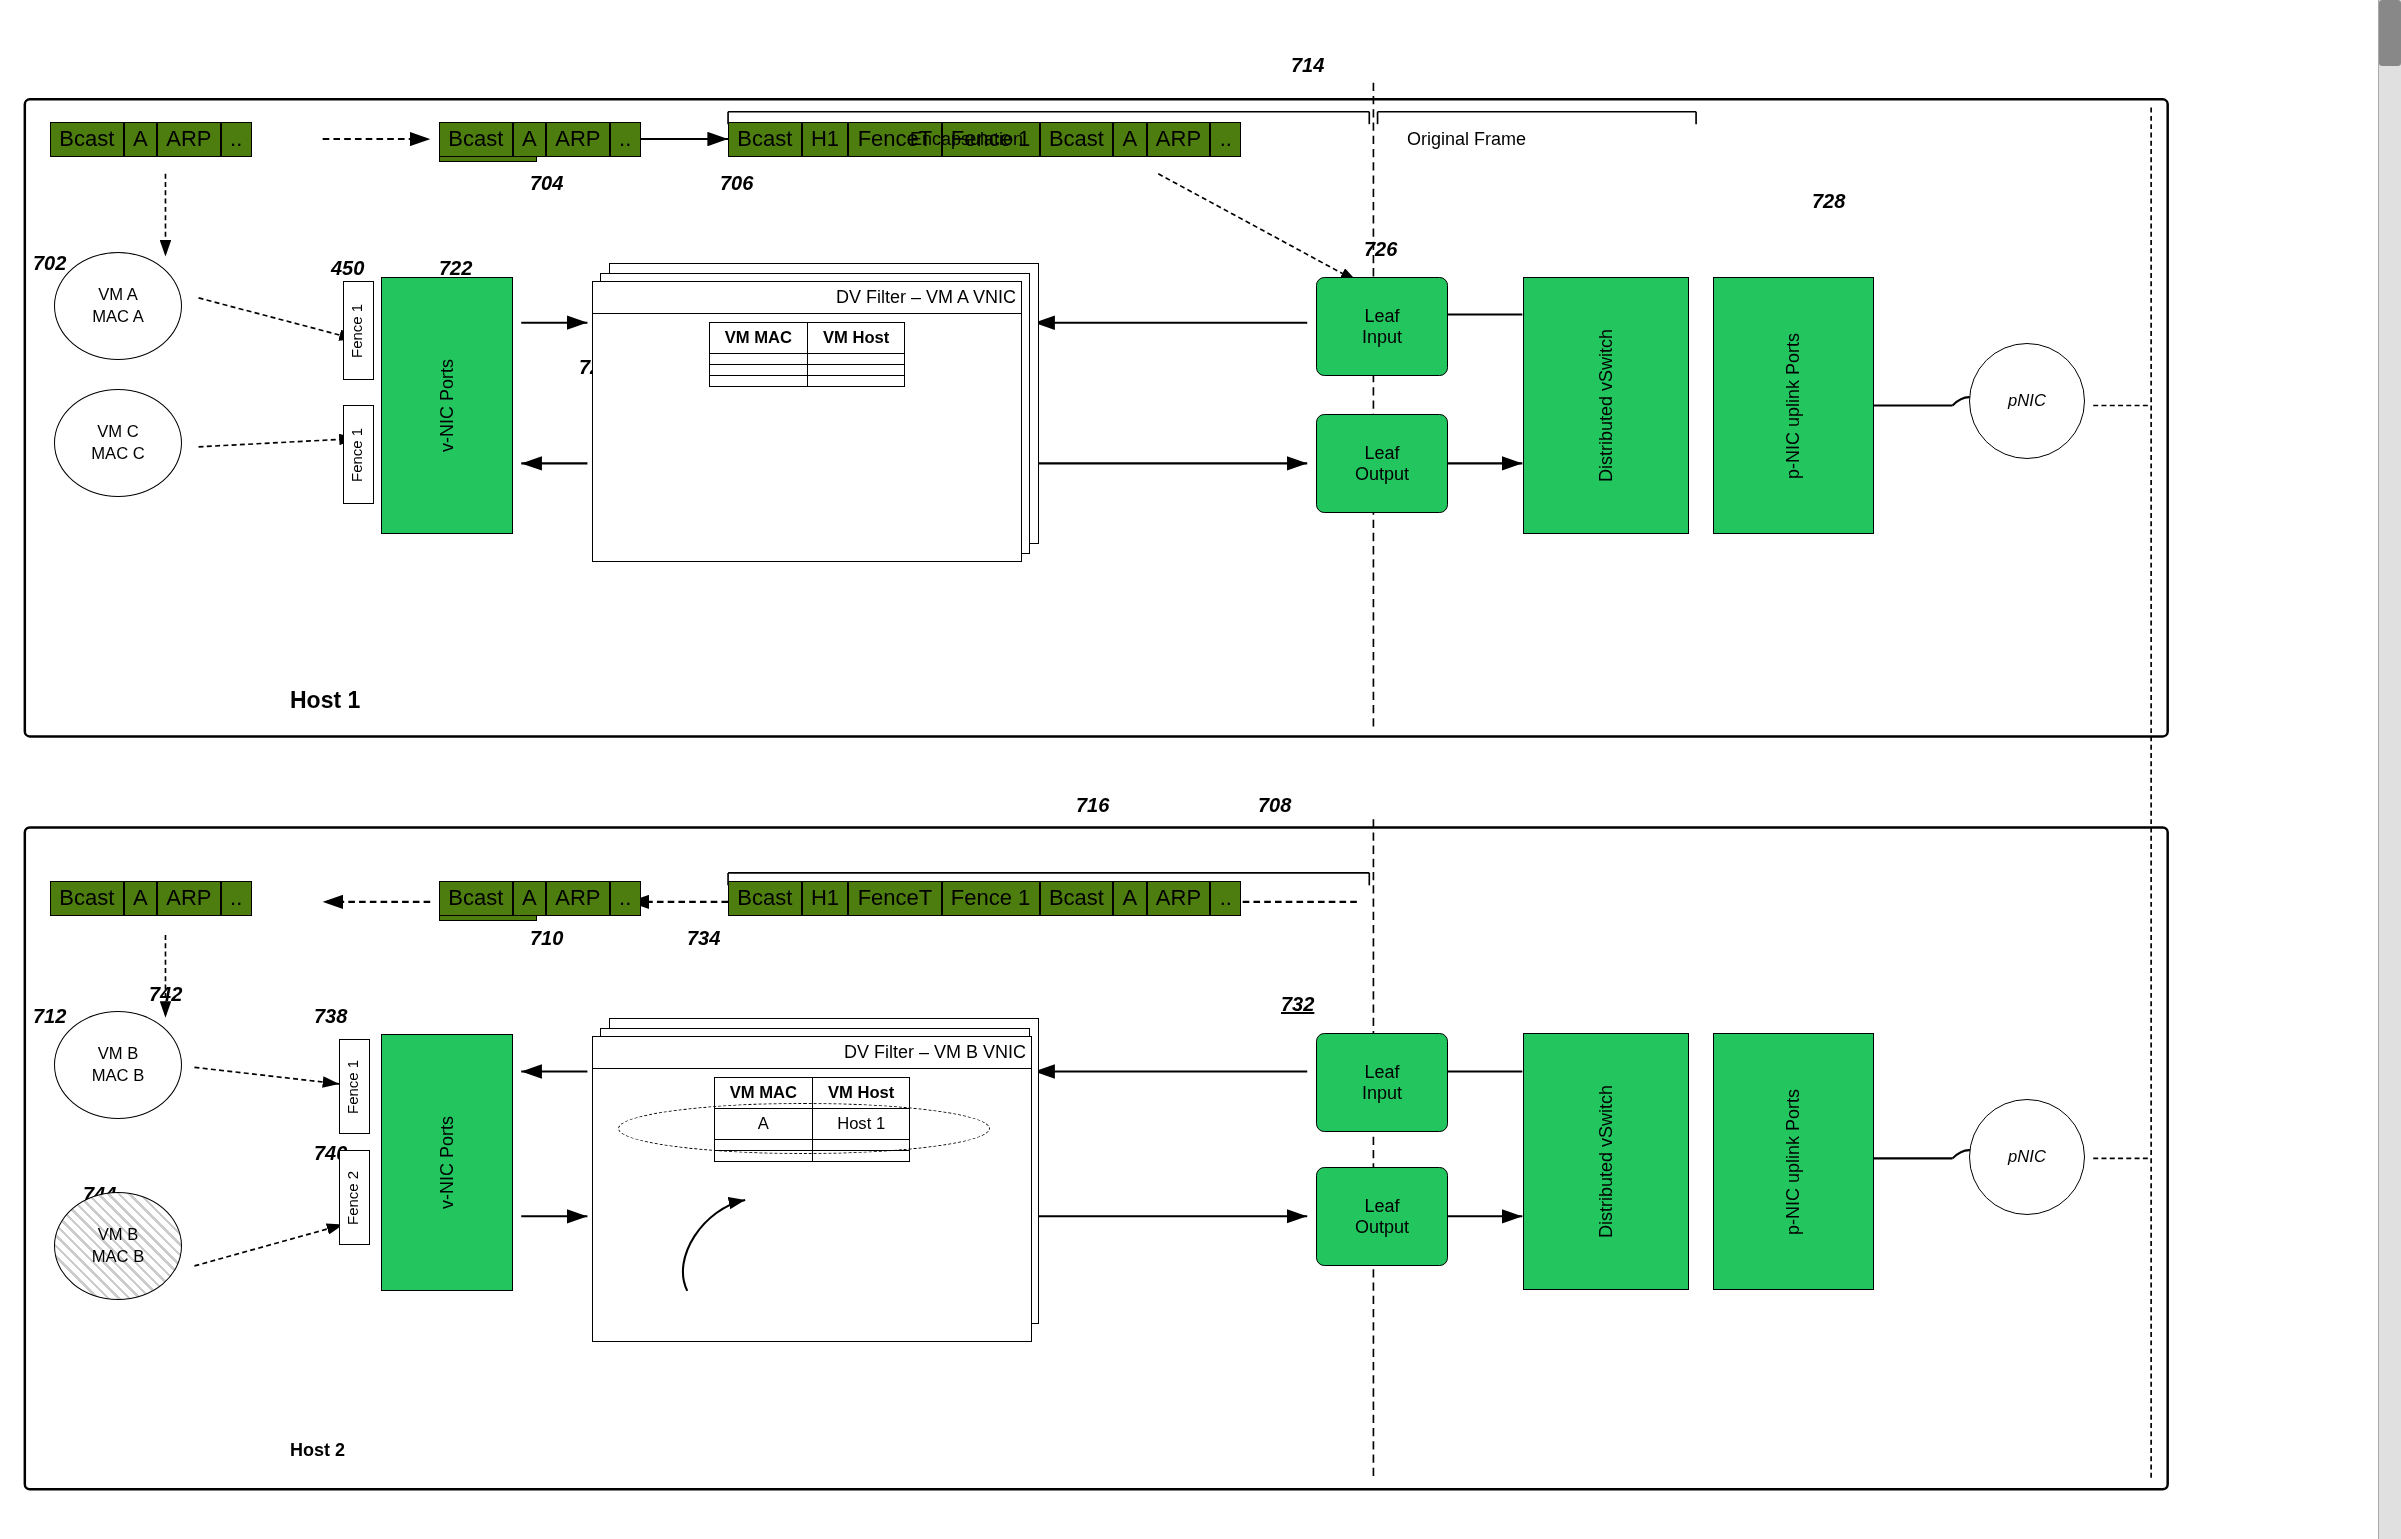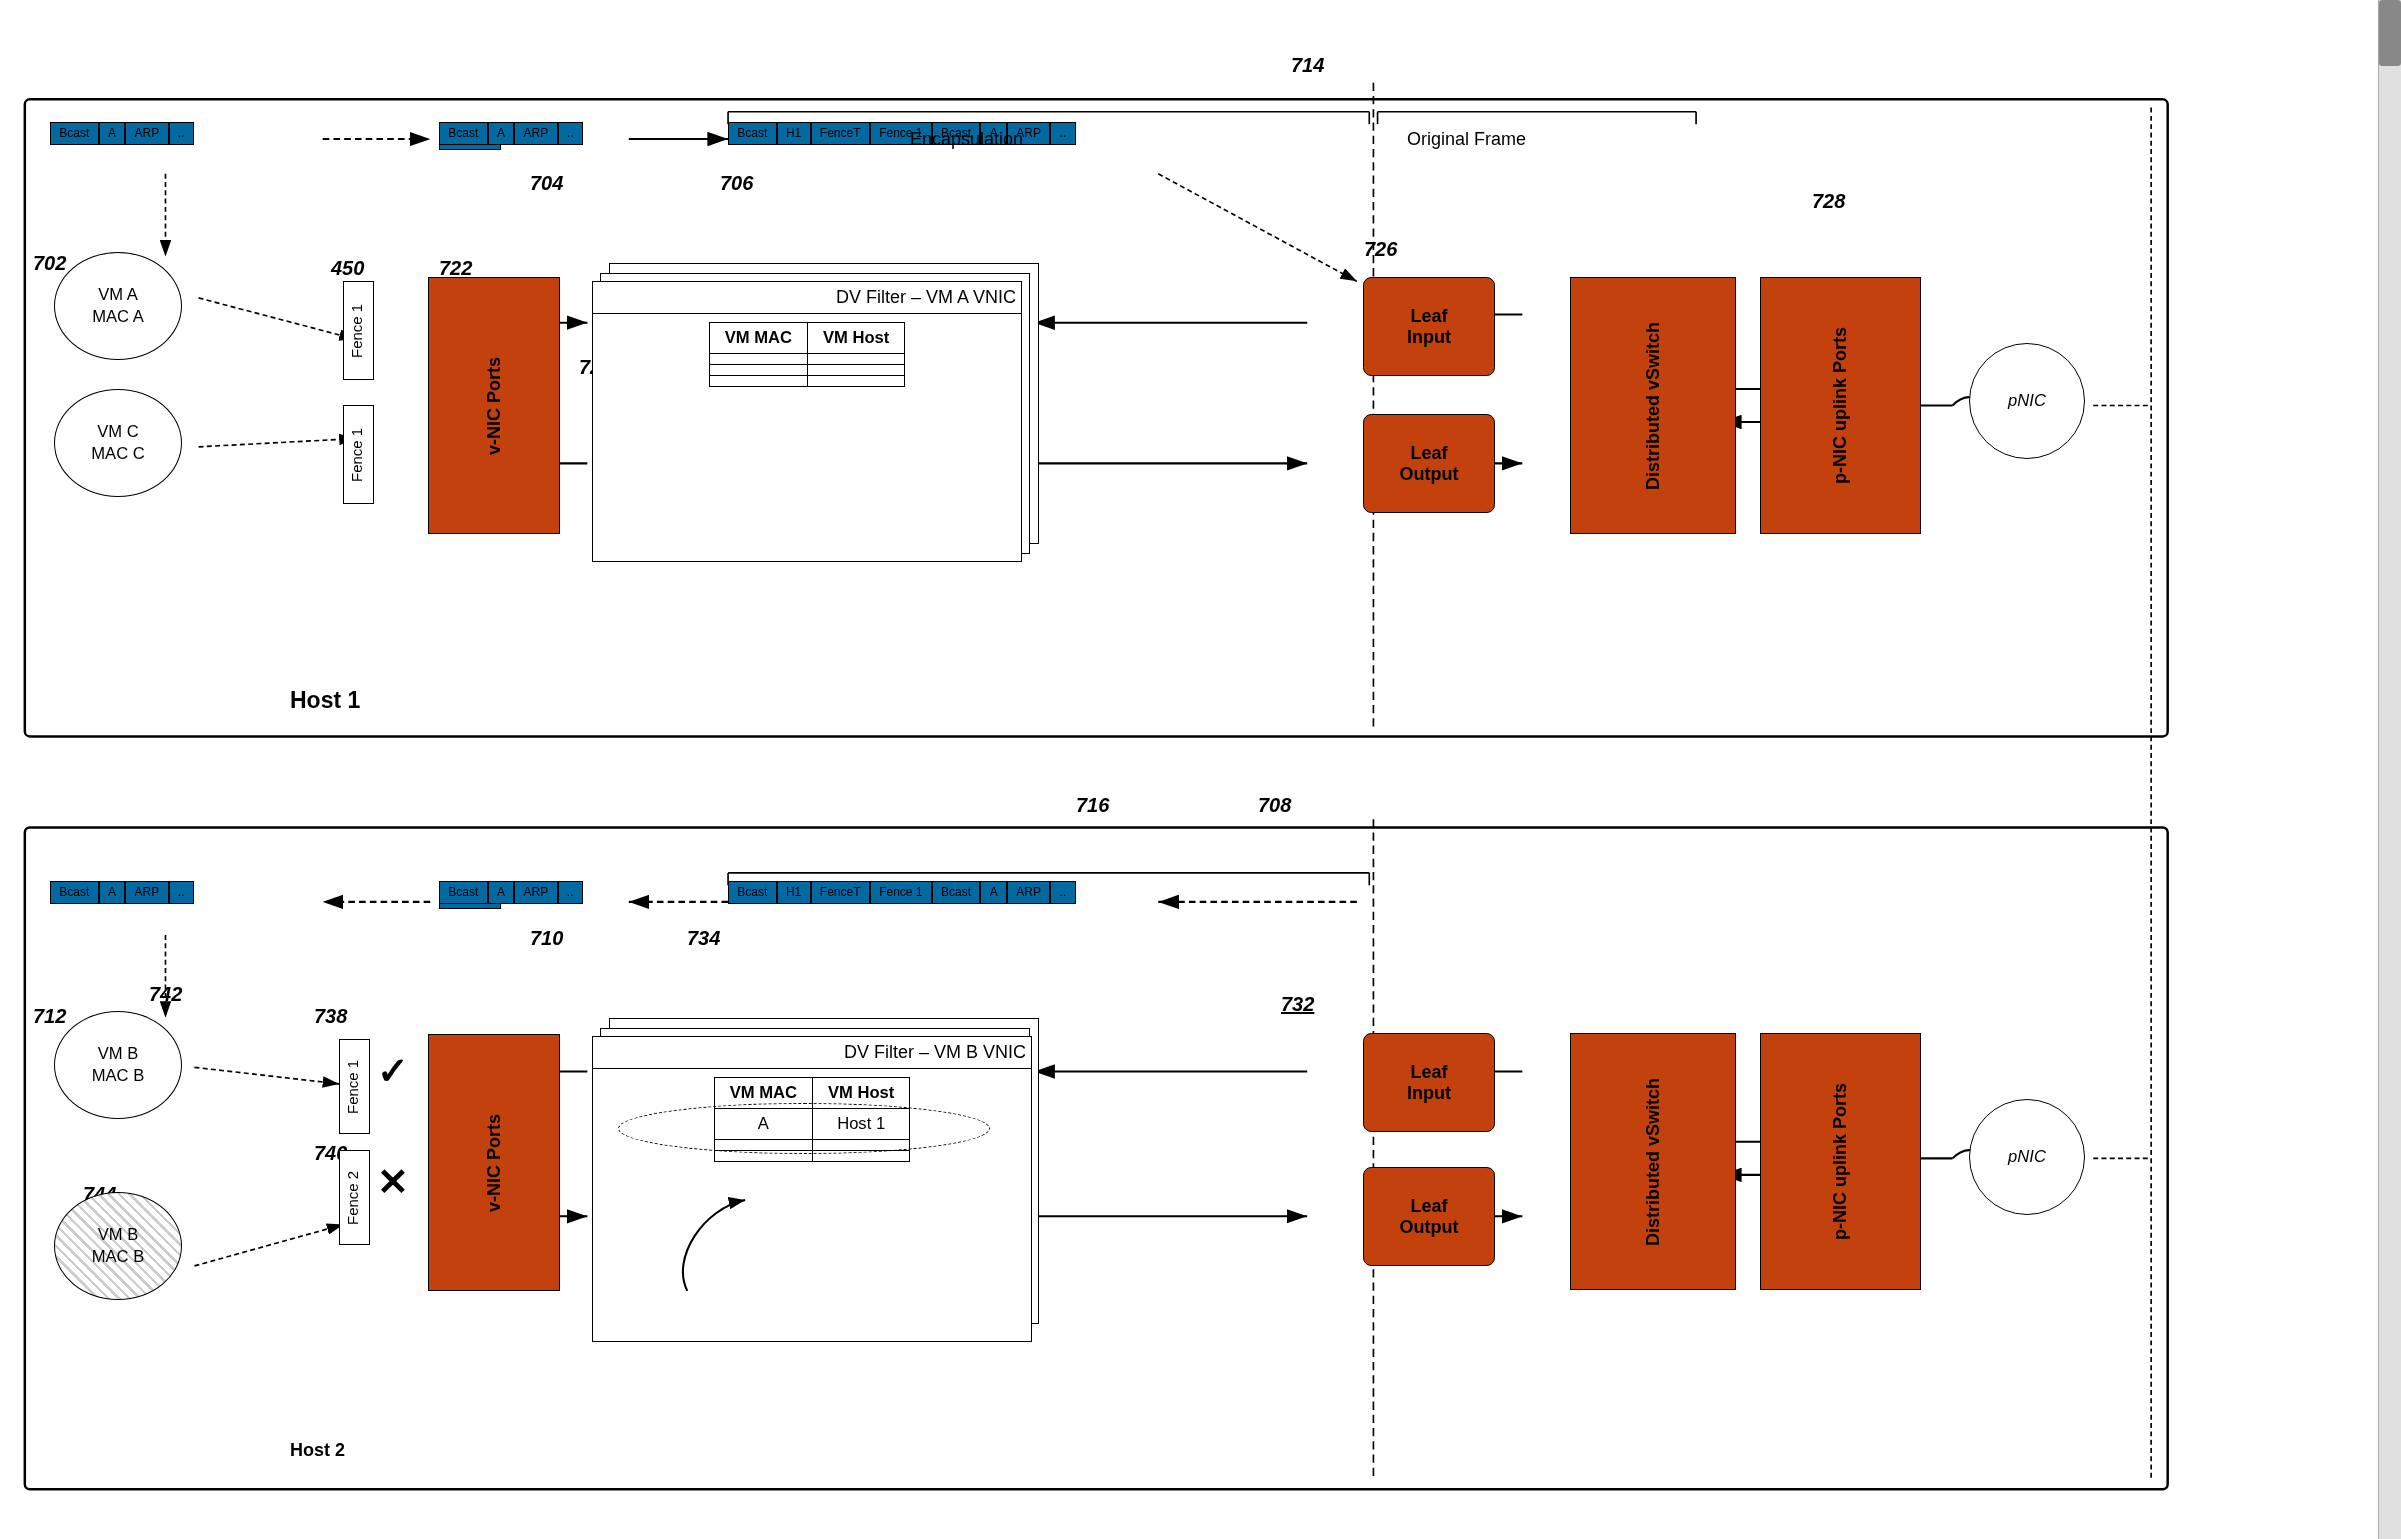--- a/index.html
+++ b/index.html
@@ -14,43 +14,42 @@
     .diagram-container {
       position: relative;
       width: 2401px;
       height: 1539px;
       background: #fff;
     }
     
     .comp-box {
       position: absolute;
       border: 1.7px solid #000;
-      background: #c2410c;
+      background: #22c55e;
       display: flex;
       align-items: center;
       justify-content: center;
       text-align: center;
       font-size: 18px;
-      font-weight: bold;
-      margin-left: 47px;
+      font-weight: normal;
     }
     .comp-box-rounded {
       border-radius: 8.3px;
     }
     
     .frame-group {
       position: absolute;
       display: flex;
       gap: 0;
     }
     .frame-cell {
       border: 1.2px solid #000;
       padding: 3.3px 8.3px;
-      font-size: 12px;
-      background: #0369a1;
+      font-size: 22px;
+      background: #4d7c0f;
       white-space: nowrap;
     }
     
     .vm-circle {
       position: absolute;
       border: 1.7px solid #000;
       border-radius: 50%;
       background: #fff;
       display: flex;
       align-items: center;

